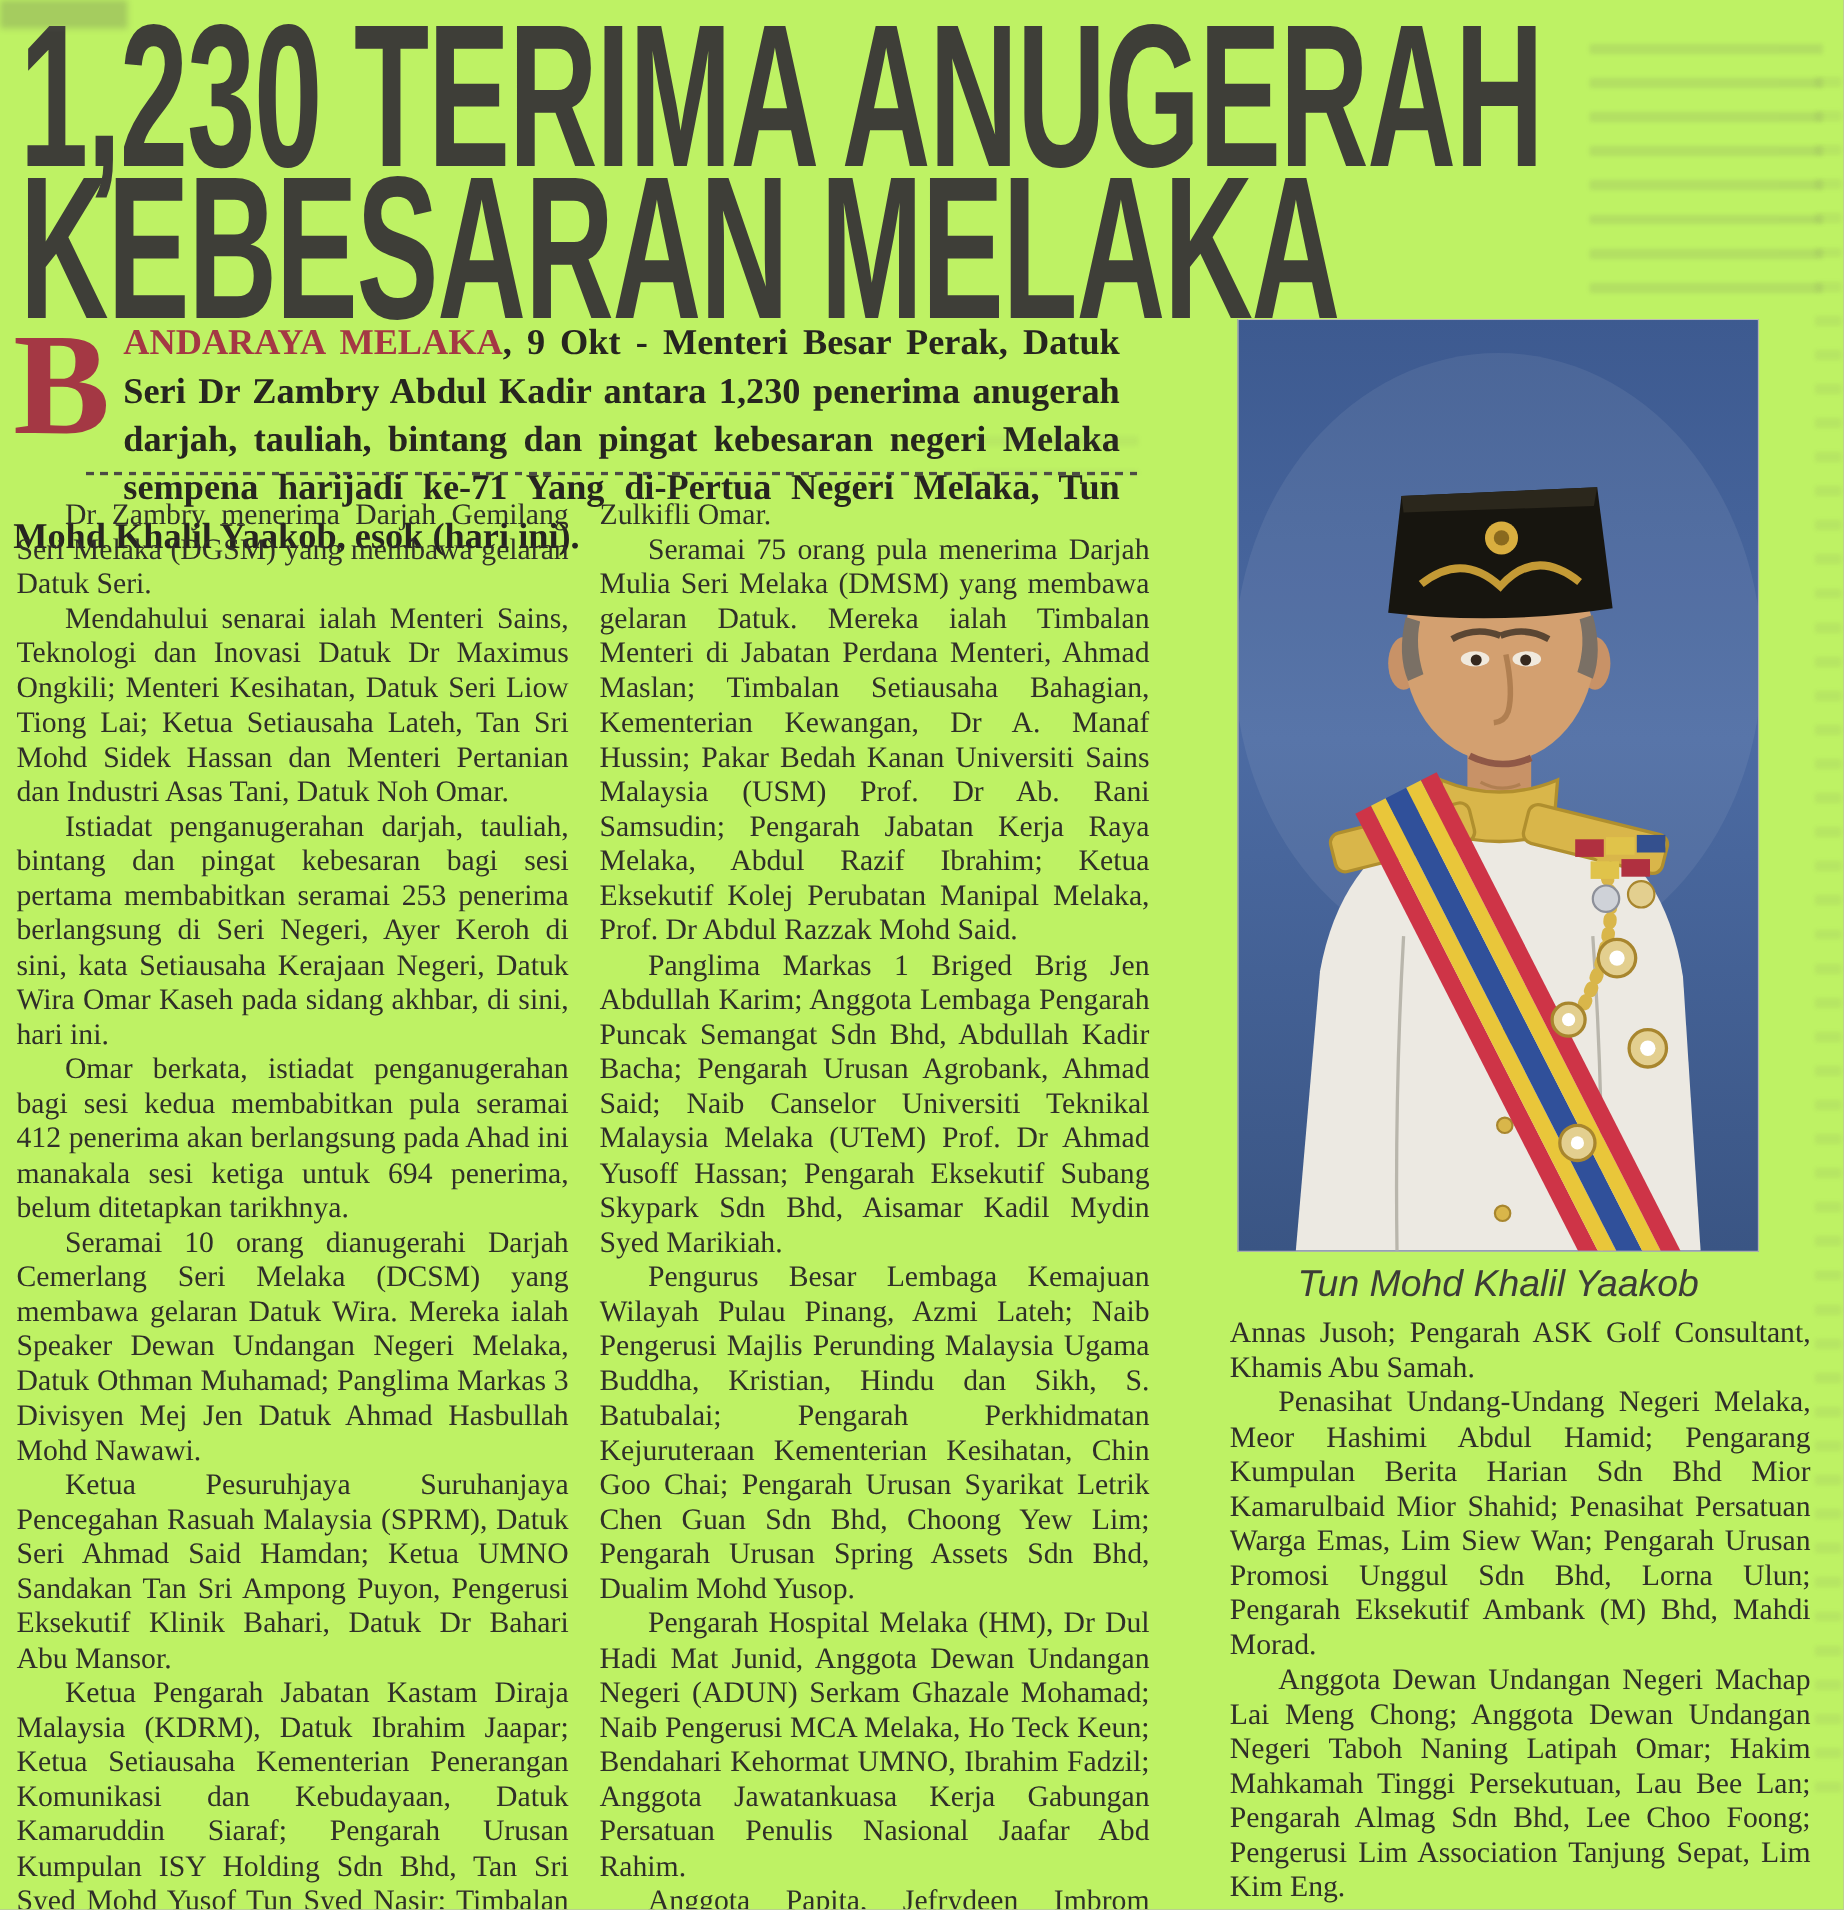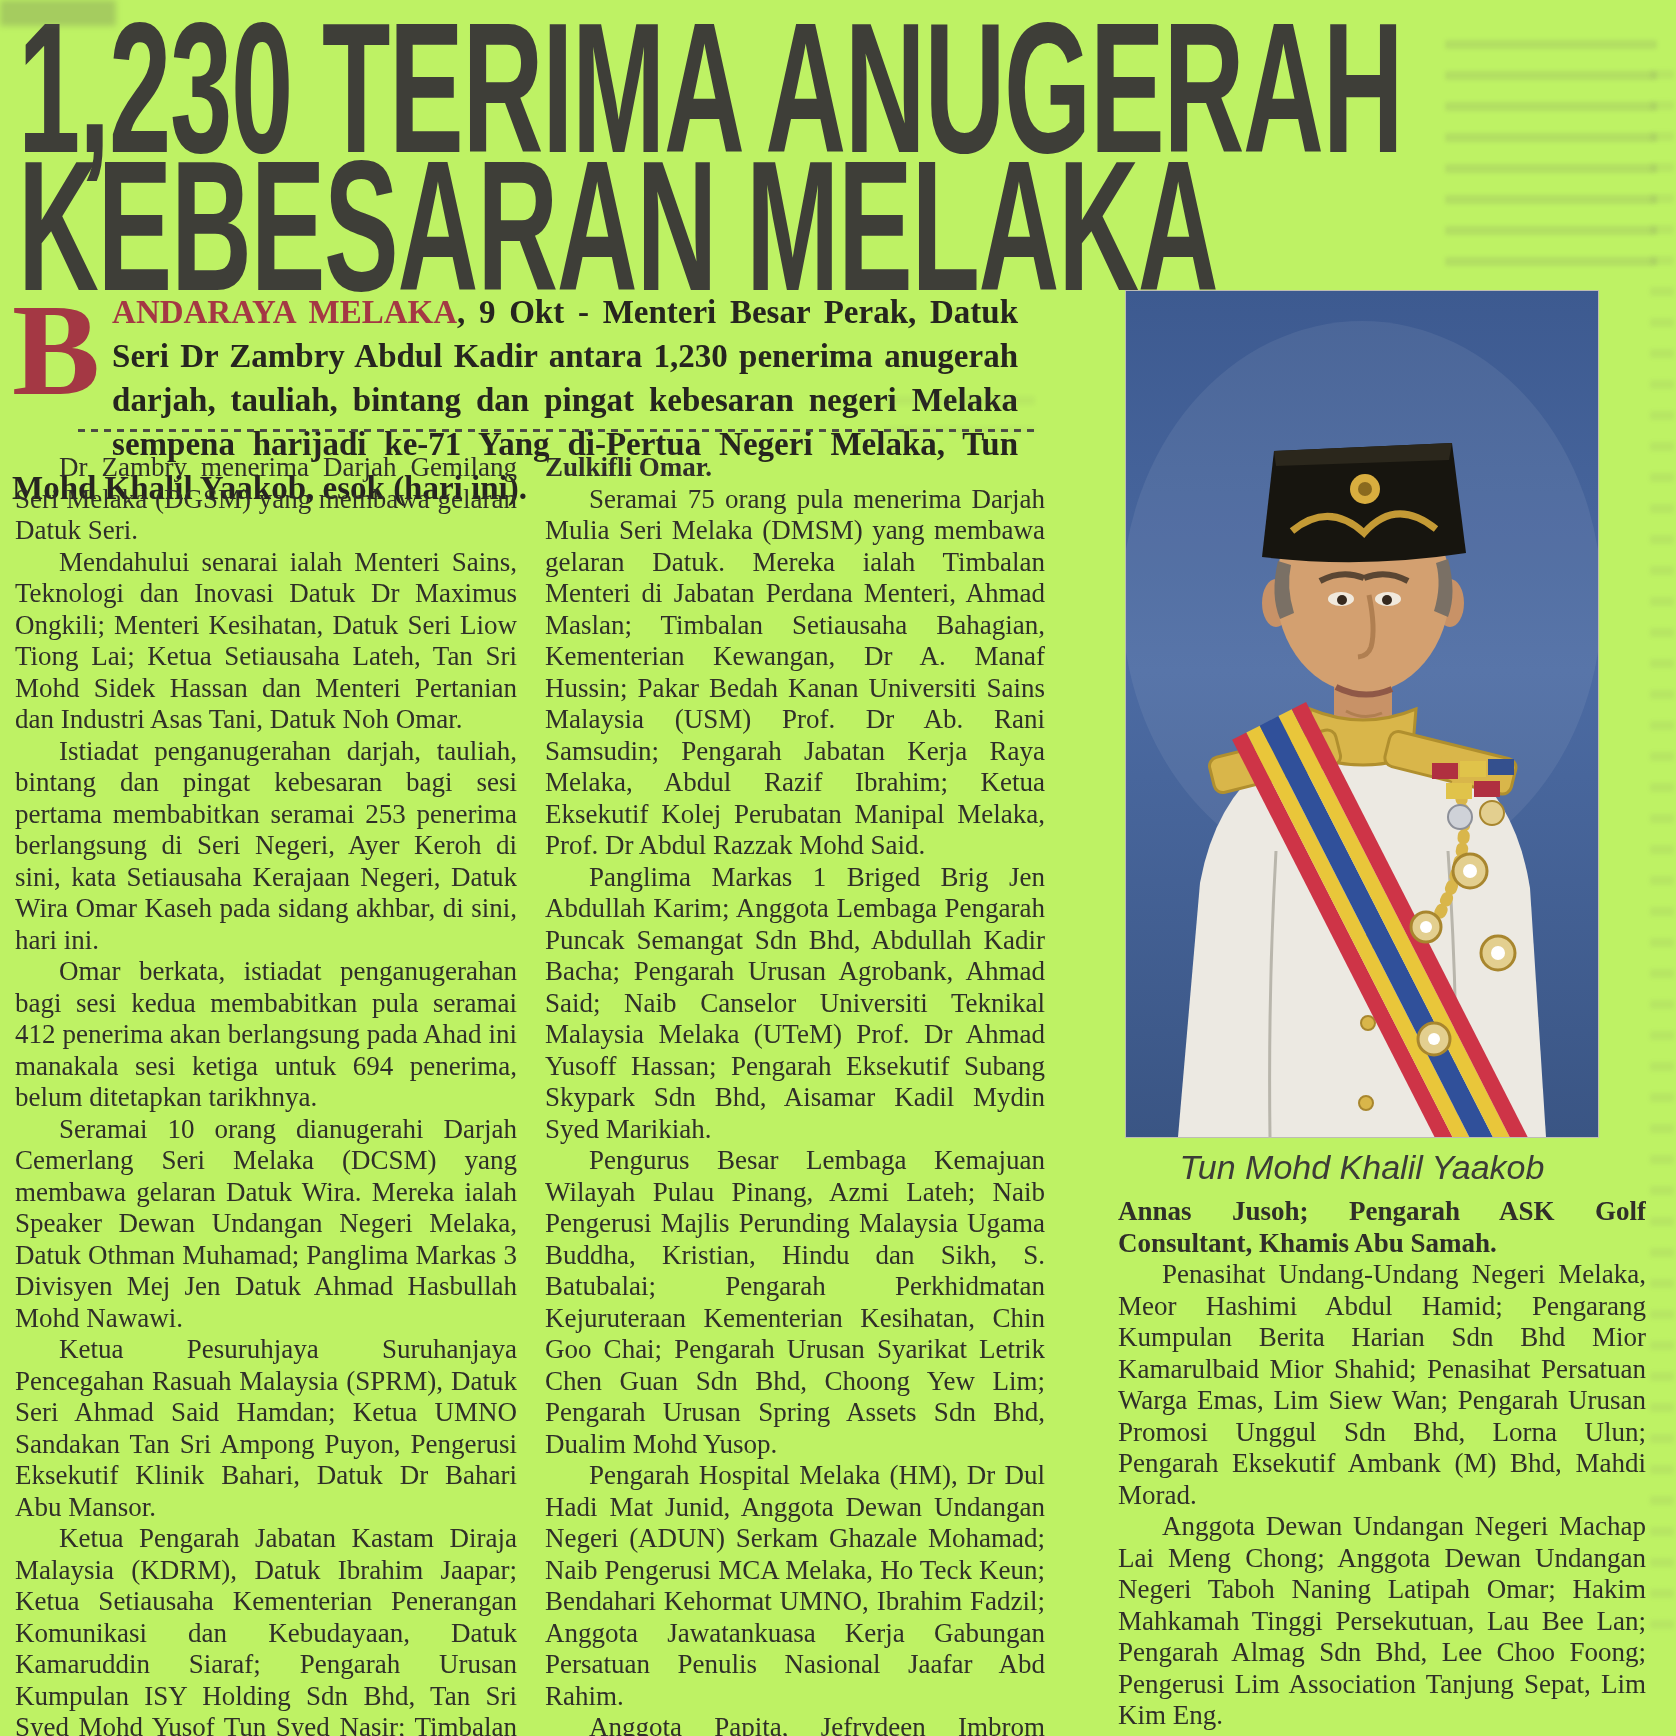--- a/index.html
+++ b/index.html
@@ -16,21 +16,21 @@
         font-size:33px;line-height:44px;text-align:justify;color:#26251f;}
   .dropcap{float:left;font-size:132px;line-height:104px;height:126px;
            padding:8px 12px 0 0;color:#a43844;font-weight:bold;}
   .dateline{color:#a43844;}
   
   .dashes{position:absolute;left:78px;top:429px;width:962px;height:3px;
           background:repeating-linear-gradient(90deg,#4c4b44 0 7px,transparent 7px 13px);}
   
   .col{position:absolute;font-size:27px;line-height:31.5px;color:#302f29;text-align:justify;}
   .col p{margin:0;text-indent:44px;}
-  .col p.cont{text-indent:0;font-weight:bold;}
+  .col p.cont{text-indent:0;}
   .col1{left:15px;top:452px;width:502px;height:1284px;overflow:hidden;}
   .col2{left:545px;top:452px;width:500px;height:1284px;overflow:hidden;}
   .col3{left:1118px;top:1196px;width:528px;height:540px;overflow:hidden;}
   
   .photo{position:absolute;left:1125px;top:290px;width:474px;height:848px;margin:0;
          border:1px solid #bdbcb4;box-sizing:border-box;overflow:hidden;background:#44619b;}
   .caption{position:absolute;left:1125px;top:1148px;width:474px;text-align:center;
            font-family:"Liberation Sans",sans-serif;font-style:italic;font-size:34px;color:#3c3c37;}
   
   .ghost{position:absolute;background:repeating-linear-gradient(180deg,

